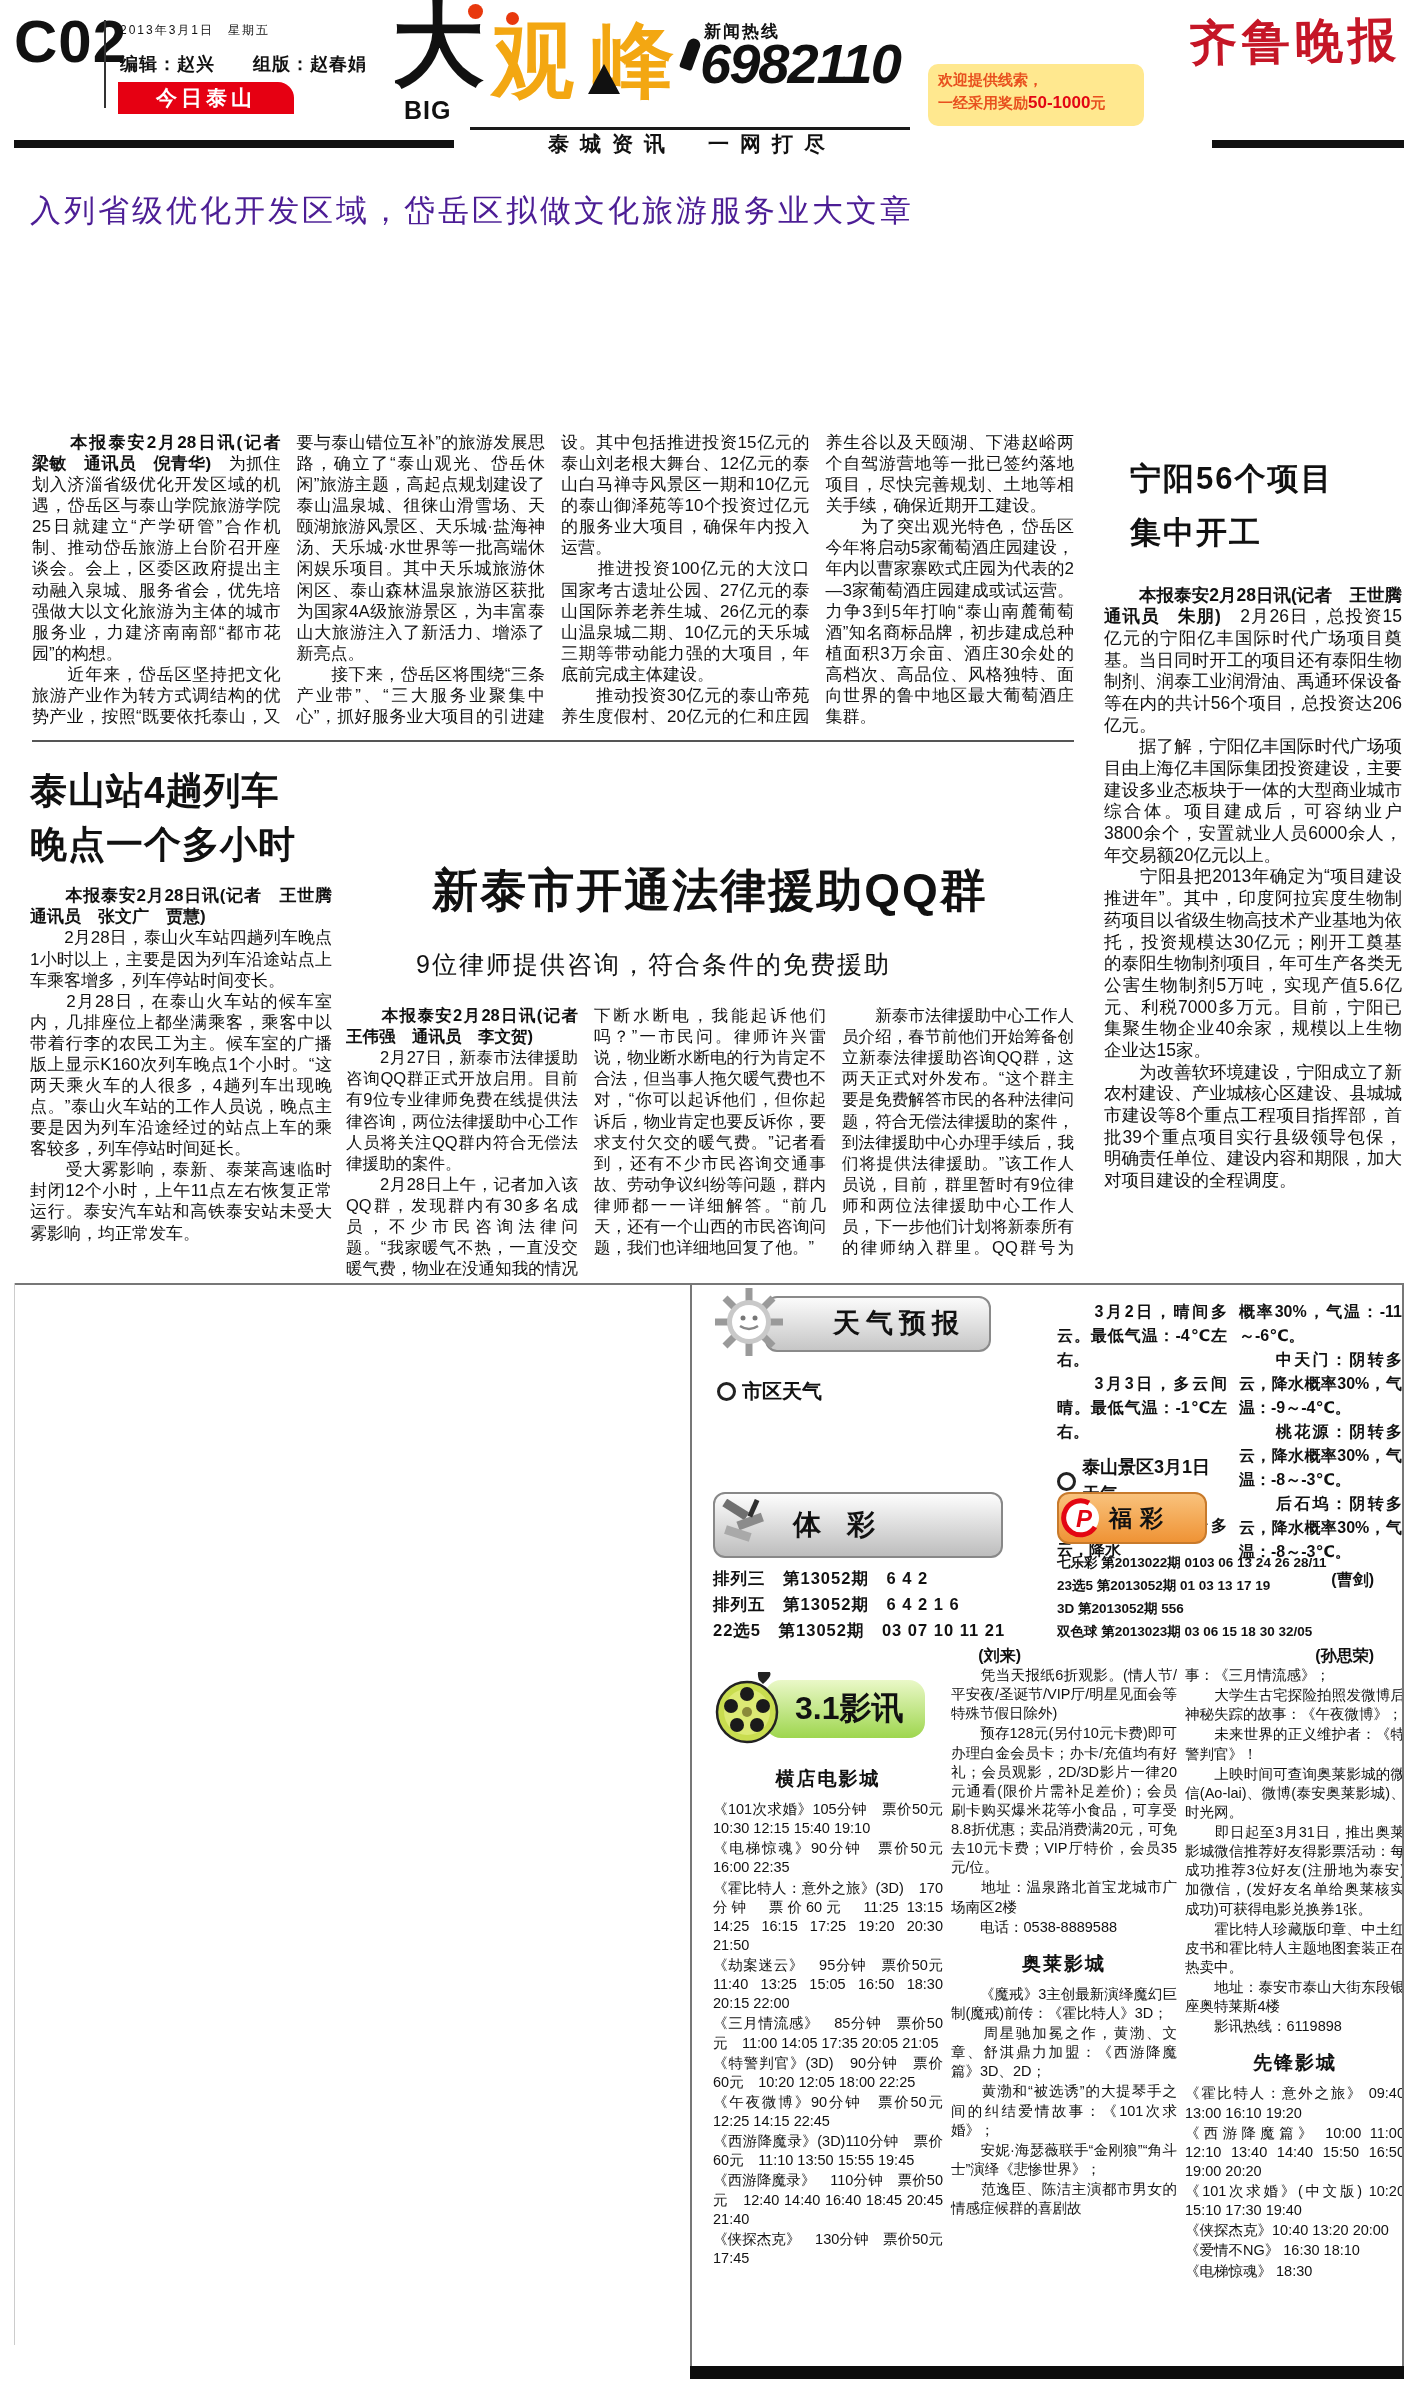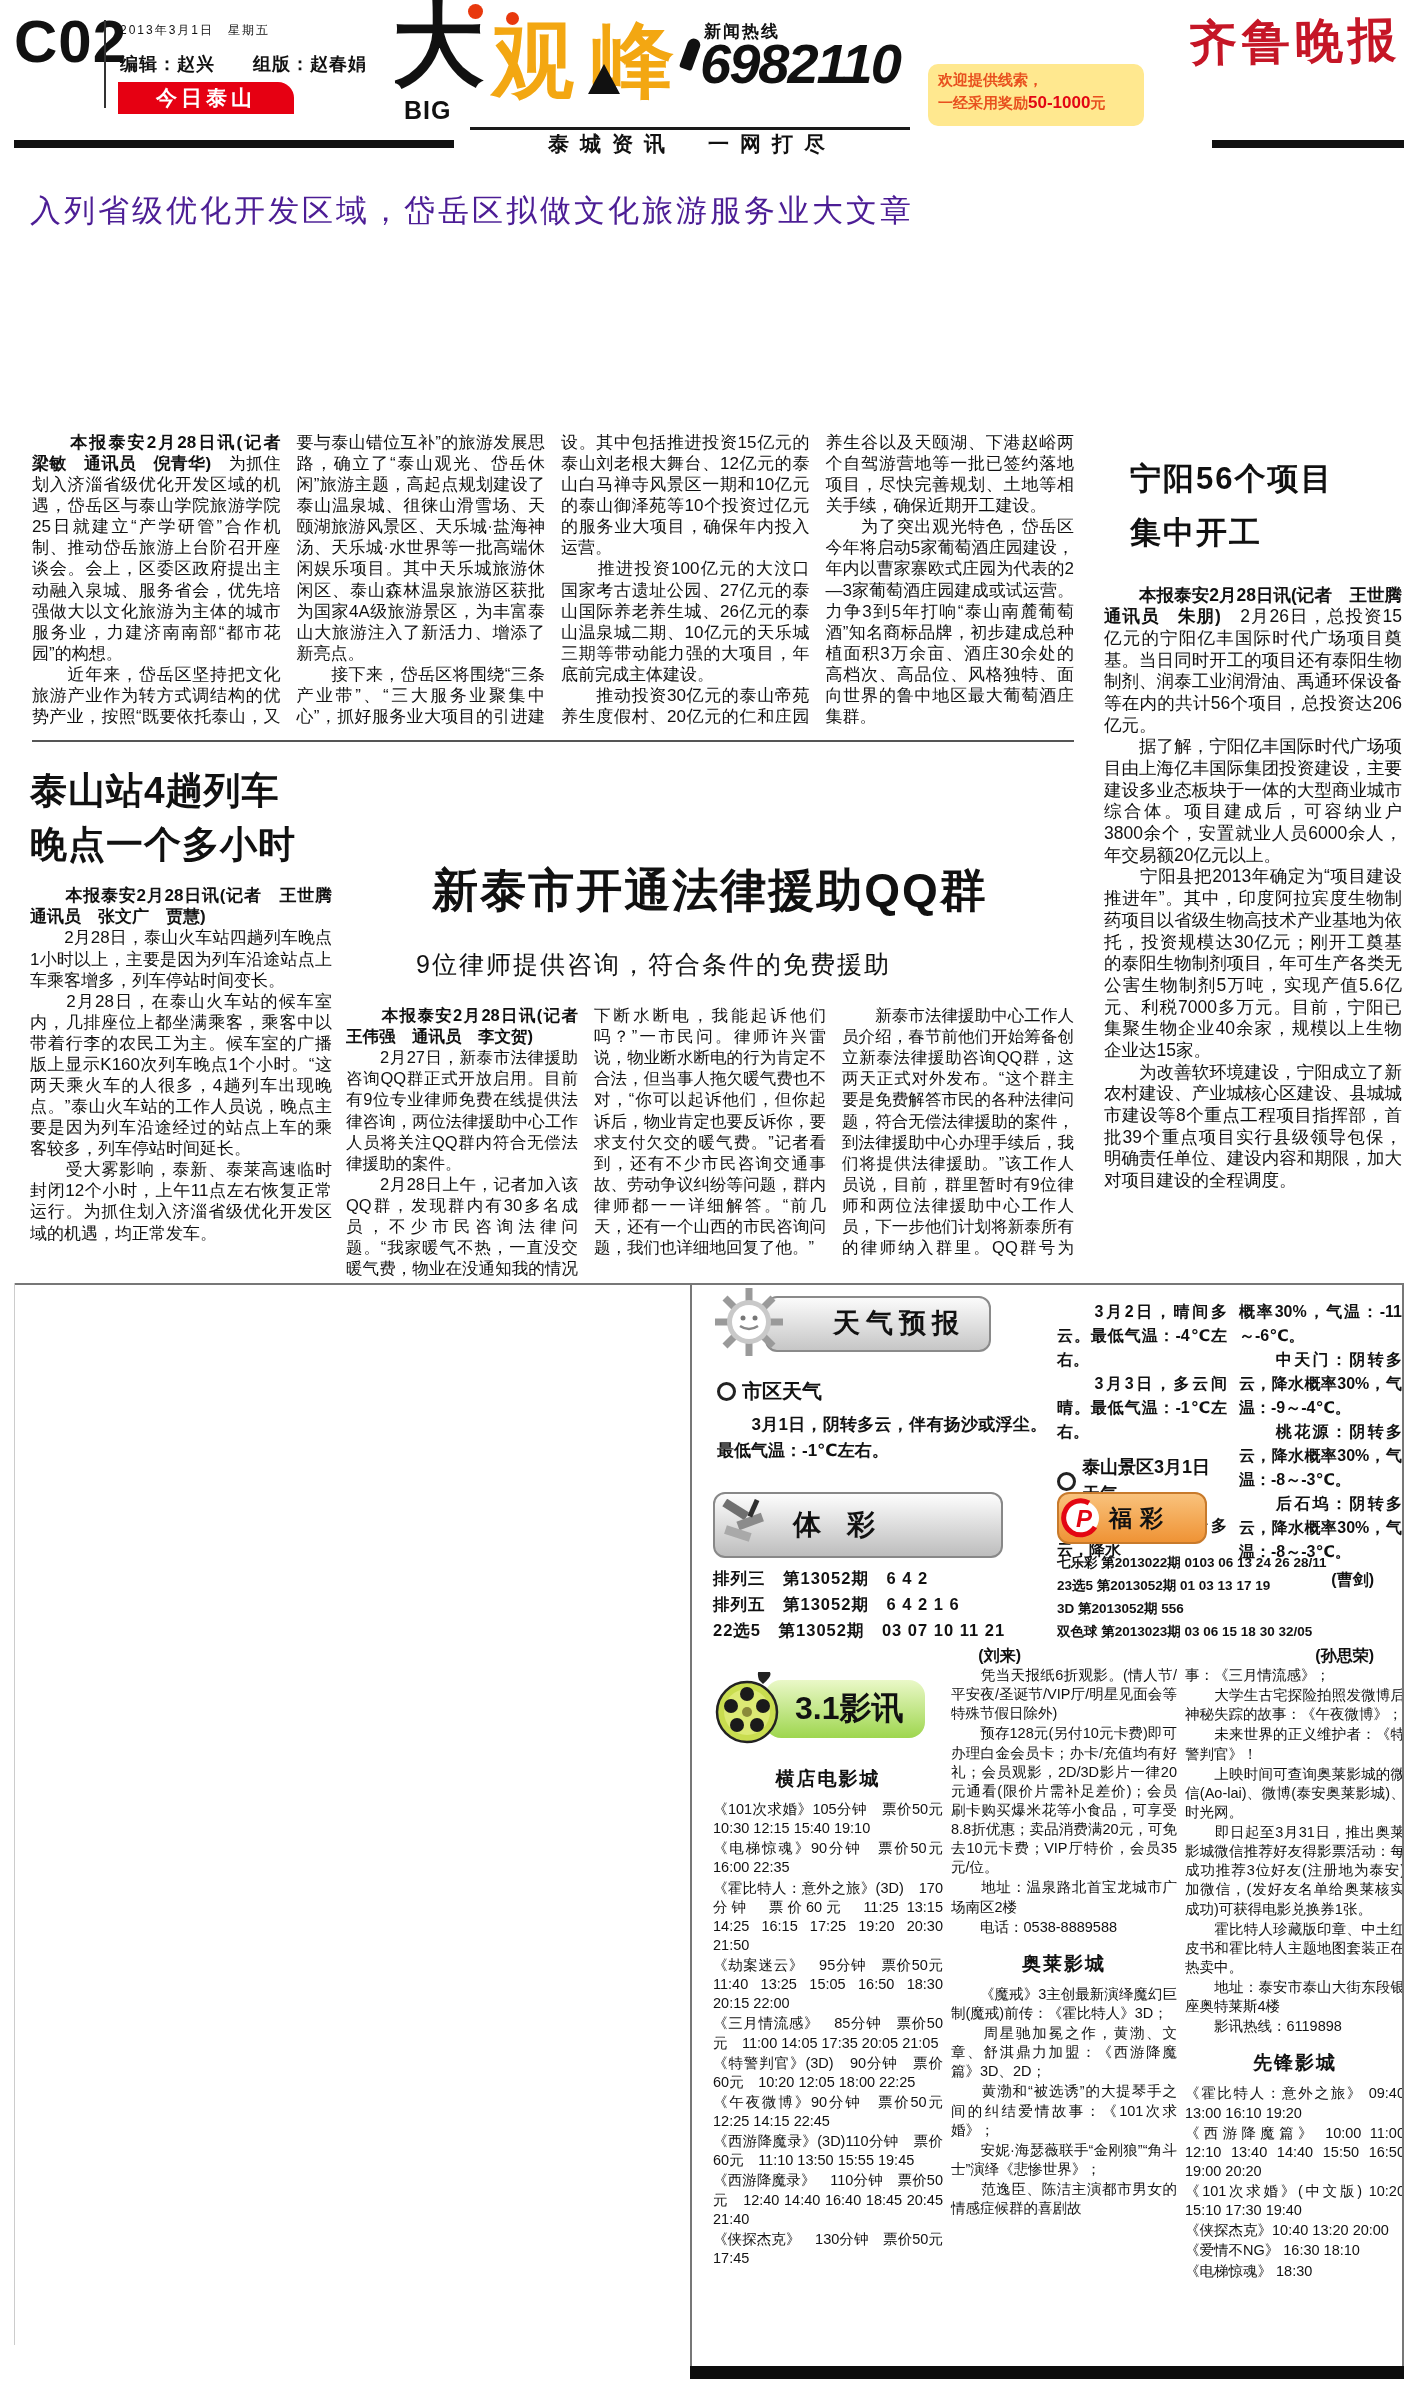--- a/index.html
+++ b/index.html
@@ -178,21 +178,21 @@
 
   <div class="abs midrule"></div>
 
   <div class="abs train">
     <div class="train-title">
       <div>泰山站4趟列车</div>
       <div>晚点一个多小时</div>
     </div>
     <div class="train-body">
       <p class="para"><b class="dateline">　　本报泰安2月28日讯(记者　王世腾　通讯员　张文广　贾慧)</b></p>
-      <span><p class="para">　　2月28日，泰山火车站四趟列车晚点1小时以上，主要是因为列车沿途站点上车乘客增多，列车停站时间变长。</p><p class="para">　　2月28日，在泰山火车站的候车室内，几排座位上都坐满乘客，乘客中以带着行李的农民工为主。候车室的广播版上显示K160次列车晚点1个小时。“这两天乘火车的人很多，4趟列车出现晚点。”泰山火车站的工作人员说，晚点主要是因为列车沿途经过的站点上车的乘客较多，列车停站时间延长。</p><p class="para">　　受大雾影响，泰新、泰莱高速临时封闭12个小时，上午11点左右恢复正常运行。为抓住划入济淄省级优化开发区域的机遇，均正常发车。</p></span>
+      <span><p class="para">　　2月28日，泰山火车站四趟列车晚点1小时以上，主要是因为列车沿途站点上车乘客增多，列车停站时间变长。</p><p class="para">　　2月28日，在泰山火车站的候车室内，几排座位上都坐满乘客，乘客中以带着行李的农民工为主。候车室的广播版上显示K160次列车晚点1个小时。“这两天乘火车的人很多，4趟列车出现晚点。”泰山火车站的工作人员说，晚点主要是因为列车沿途经过的站点上车的乘客较多，列车停站时间延长。</p><p class="para">　　受大雾影响，泰新、泰莱高速临时封闭12个小时，上午11点左右恢复正常运行。泰安汽车站和高铁泰安站未受大雾影响，均正常发车。</p></span>
     </div>
   </div>
 
   <div class="abs qq">
     <h1 class="qq-title">新泰市开通法律援助QQ群</h1>
     <div class="qq-sub">9位律师提供咨询，符合条件的免费援助</div>
     <div class="qq-body">
       <p class="para"><b class="dateline">　　本报泰安2月28日讯(记者　王伟强　通讯员　李文贺)</b></p>
       <span><p class="para">　　2月27日，新泰市法律援助咨询QQ群正式开放启用。目前有9位专业律师免费在线提供法律咨询，两位法律援助中心工作人员将关注QQ群内符合无偿法律援助的案件。</p><p class="para">　　2月28日上午，记者加入该QQ群，发现群内有30多名成员，不少市民咨询法律问题。“我家暖气不热，一直没交暖气费，物业在没通知我的情况下断水断电，我能起诉他们吗？”一市民问。律师许兴雷说，物业断水断电的行为肯定不合法，但当事人拖欠暖气费也不对，“你可以起诉他们，但你起诉后，物业肯定也要反诉你，要求支付欠交的暖气费。”记者看到，还有不少市民咨询交通事故、劳动争议纠纷等问题，群内律师都一一详细解答。“前几天，还有一个山西的市民咨询问题，我们也详细地回复了他。”</p><p class="para">　　新泰市法律援助中心工作人员介绍，春节前他们开始筹备创立新泰法律援助咨询QQ群，这两天正式对外发布。“这个群主要是免费解答市民的各种法律问题，符合无偿法律援助的案件，到法律援助中心办理手续后，我们将提供法律援助。”该工作人员说，目前，群里暂时有9位律师和两位法律援助中心工作人员，下一步他们计划将新泰所有的律师纳入群里。QQ群号为107938374，欢迎市民加入群里，咨询法律问题。</p></span>
     </div>
@@ -222,21 +222,20 @@
           <path d="M27 40 q9 6 18 0" stroke="#888" stroke-width="2.5" fill="none"></path>
         </svg>
       </span>
       <div class="wb-pill">天气预报</div>
     </div>
     <div class="w-col w1">
       <div class="w-head">
         <span class="ringdot"></span>
         <span>市区天气</span>
       </div>
-      <span><p class="para">　　3月1日，阴转多云，伴有扬沙或浮尘。最低气温：-1℃左右。</p></span>
     </div>
     <div class="w-col w2">
       <span><p class="para">　　3月2日，晴间多云。最低气温：-4℃左右。</p><p class="para">　　3月3日，多云间晴。最低气温：-1℃左右。</p></span>
       <div class="w-head small">
         <span class="ringdot"></span>
         <span>泰山景区3月1日天气</span>
       </div>
       <span><p class="para">　　南天门：阴转多云，降水</p></span>
     </div>
     <div class="w-col w3">

